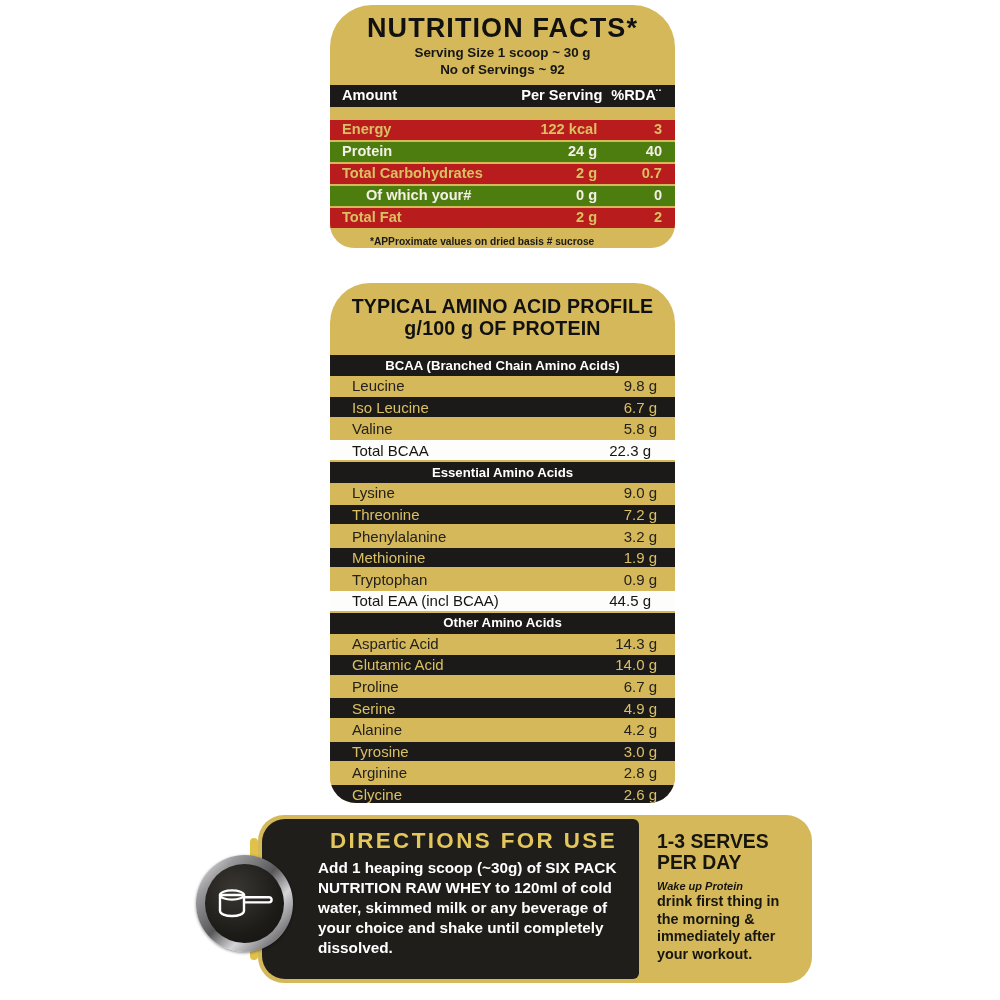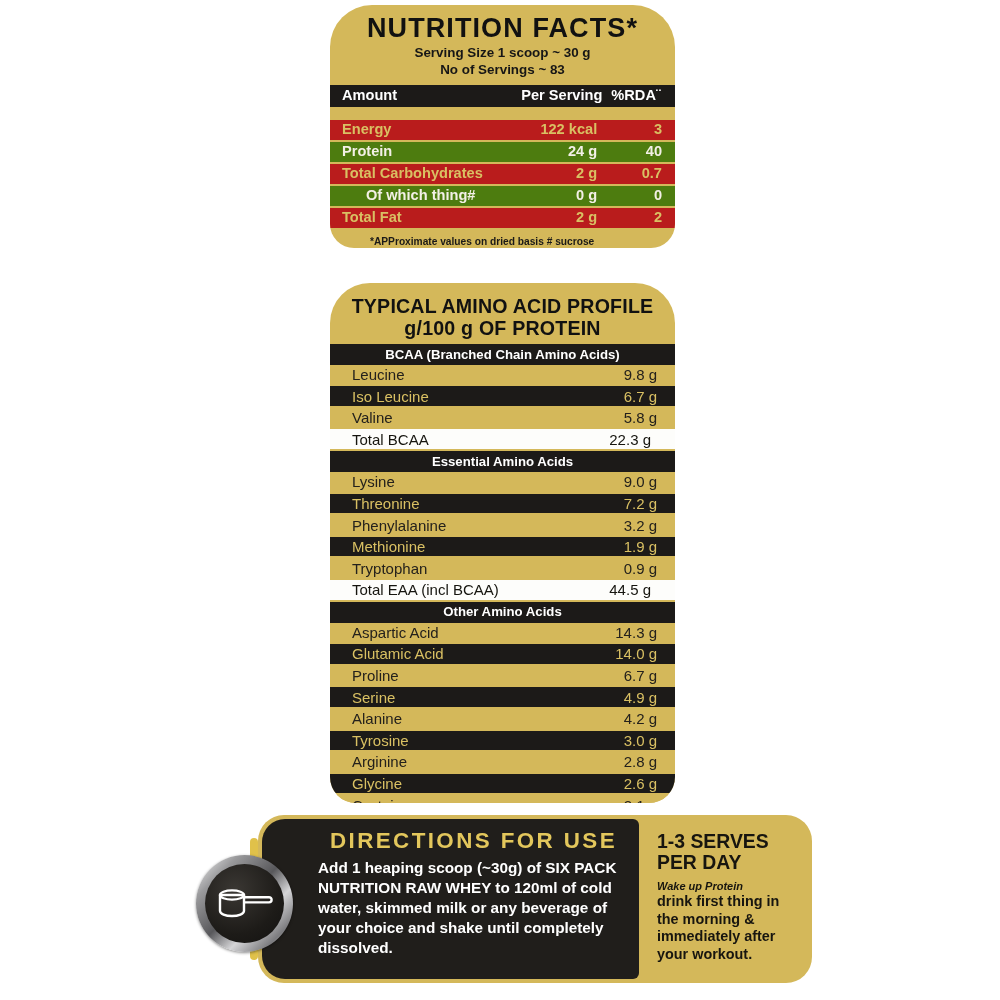--- a/index.html
+++ b/index.html
@@ -102,21 +102,21 @@
   #amino-title {
     text-align: center;
     padding-top: 12px;
     color: #111111;
     font-size: 19.6px;
     font-weight: bold;
     line-height: 1.14;
     letter-spacing: 0.2px;
   }
   .aa-table {
-    margin-top: 4px;
+    margin-top: 15px;
     width: 100%;
     border-collapse: collapse;
     table-layout: fixed;
   }
   .aa-table td {
     padding: 0;
     height: 19.6px;
     vertical-align: middle;
     font-size: 15px;
     line-height: 1;
@@ -247,21 +247,21 @@
     z-index: 1;
   }
 </style>
 </head>
 <body>
 
 <div class="card" id="nutrition-card">
   <div id="nutrition-title">NUTRITION FACTS*</div>
   <div id="nutrition-subs">
     <div class="nf-sub">Serving Size 1 scoop ~ 30 g</div>
-    <div class="nf-sub">No of Servings ~ 83</div>
+    <div class="nf-sub">No of Servings ~ 92</div>
   </div>
 
   <table class="nf-table" id="nutrition-table">
     <tbody id="nf-body">
         <tr class="nf-head">
           <td class="nf-c1">Amount</td>
           <td class="nf-c2">Per Serving</td>
           <td class="nf-c3">%RDA¨</td>
         </tr>
         <tr class="nf-gap">
@@ -285,21 +285,21 @@
         </tr>
         <tr class="row-dark tone">
           <td class="nf-c1">Total Carbohydrates</td>
           <td class="nf-c2">2 g</td>
           <td class="nf-c3">0.7</td>
         </tr>
         <tr class="sep">
           <td colspan="3"></td>
         </tr>
         <tr class="row-gold tone">
-          <td class="nf-c1 indent">Of which thing#</td>
+          <td class="nf-c1 indent">Of which your#</td>
           <td class="nf-c2">0 g</td>
           <td class="nf-c3">0</td>
         </tr>
         <tr class="sep">
           <td colspan="3"></td>
         </tr>
         <tr class="row-dark tone">
           <td class="nf-c1">Total Fat</td>
           <td class="nf-c2">2 g</td>
           <td class="nf-c3">2</td>

